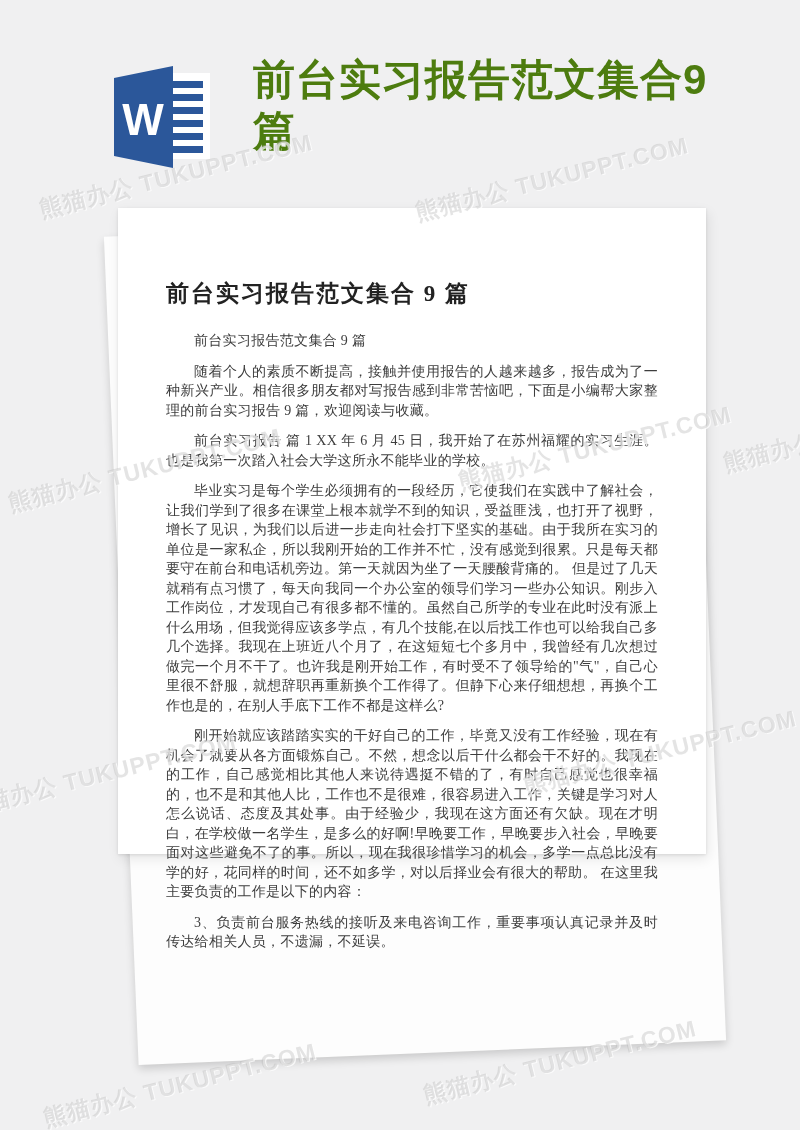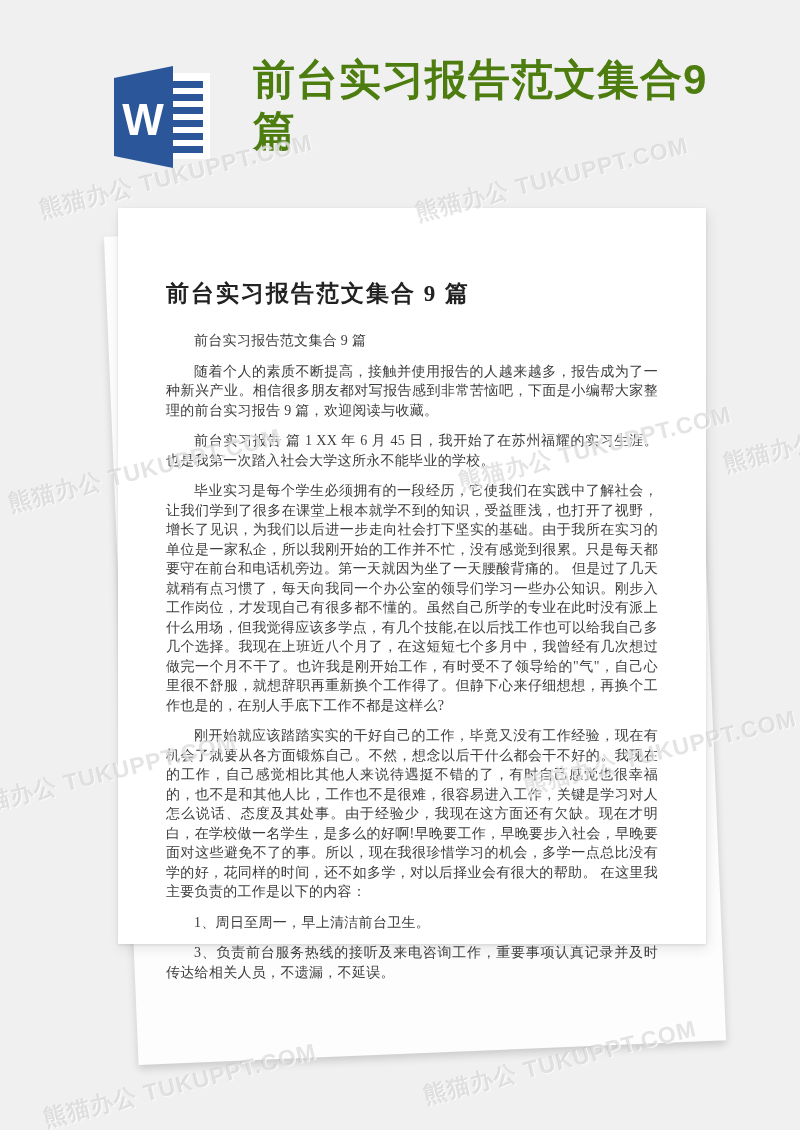--- a/index.html
+++ b/index.html
@@ -16,21 +16,21 @@
     color:#4d7c0f;letter-spacing:1px;
   }
   
   .page-back{
     position:absolute;left:118px;top:208px;width:588px;height:829px;
     background:#fdfdfd;
     transform:translate(3px,16px) rotate(-2.4deg);
     box-shadow:0 4px 8px rgba(0,0,0,0.16);
   }
   .page-main{
-    position:absolute;left:118px;top:208px;width:588px;height:736px;
+    position:absolute;left:118px;top:208px;width:588px;height:646px;
     background:#ffffff;box-sizing:border-box;
     padding:70px 48px 0 48px;
     box-shadow:0 1px 3px rgba(0,0,0,0.10),2px 5px 12px rgba(0,0,0,0.09);
   }
   .doc-heading{
     font-family:"Liberation Serif","DejaVu Serif",serif;
     font-size:23px;font-weight:bold;color:#222;
     letter-spacing:2px;margin:0 0 22px 0;
   }
   .doc-p{
@@ -69,21 +69,20 @@
 
   <div class="page-back"></div>
 
   <div class="page-main">
     <h1 class="doc-heading">前台实习报告范文集合 9 篇</h1>
     <p class="doc-p">前台实习报告范文集合 9 篇</p>
     <p class="doc-p">随着个人的素质不断提高，接触并使用报告的人越来越多，报告成为了一种新兴产业。相信很多朋友都对写报告感到非常苦恼吧，下面是小编帮大家整理的前台实习报告 9 篇，欢迎阅读与收藏。</p>
     <p class="doc-p">前台实习报告 篇 1 XX 年 6 月 45 日，我开始了在苏州福耀的实习生涯。也是我第一次踏入社会大学这所永不能毕业的学校。</p>
     <p class="doc-p">毕业实习是每个学生必须拥有的一段经历，它使我们在实践中了解社会，让我们学到了很多在课堂上根本就学不到的知识，受益匪浅，也打开了视野，增长了见识，为我们以后进一步走向社会打下坚实的基础。由于我所在实习的单位是一家私企，所以我刚开始的工作并不忙，没有感觉到很累。只是每天都要守在前台和电话机旁边。第一天就因为坐了一天腰酸背痛的。 但是过了几天就稍有点习惯了，每天向我同一个办公室的领导们学习一些办公知识。刚步入工作岗位，才发现自己有很多都不懂的。虽然自己所学的专业在此时没有派上什么用场，但我觉得应该多学点，有几个技能,在以后找工作也可以给我自己多几个选择。我现在上班近八个月了，在这短短七个多月中，我曾经有几次想过做完一个月不干了。也许我是刚开始工作，有时受不了领导给的"气"，自己心里很不舒服，就想辞职再重新换个工作得了。但静下心来仔细想想，再换个工作也是的，在别人手底下工作不都是这样么?</p>
     <p class="doc-p">刚开始就应该踏踏实实的干好自己的工作，毕竟又没有工作经验，现在有机会了就要从各方面锻炼自己。不然，想念以后干什么都会干不好的。我现在的工作，自己感觉相比其他人来说待遇挺不错的了，有时自己感觉也很幸福的，也不是和其他人比，工作也不是很难，很容易进入工作，关键是学习对人怎么说话、态度及其处事。由于经验少，我现在这方面还有欠缺。现在才明白，在学校做一名学生，是多么的好啊!早晚要工作，早晚要步入社会，早晚要面对这些避免不了的事。所以，现在我很珍惜学习的机会，多学一点总比没有学的好，花同样的时间，还不如多学，对以后择业会有很大的帮助。 在这里我主要负责的工作是以下的内容：</p>
-    <p class="doc-p">1、周日至周一，早上清洁前台卫生。</p>
     <p class="doc-p">3、负责前台服务热线的接听及来电咨询工作，重要事项认真记录并及时传达给相关人员，不遗漏，不延误。</p>
   </div>
 
   <div class="wm" style="left:176px;top:176px;">熊猫办公 TUKUPPT.COM</div>
   <div class="wm" style="left:552px;top:179px;">熊猫办公 TUKUPPT.COM</div>
   <div class="wm" style="left:145px;top:470px;">熊猫办公 TUKUPPT.COM</div>
   <div class="wm" style="left:595px;top:448px;">熊猫办公 TUKUPPT.COM</div>
   <div class="wm" style="left:860px;top:430px;">熊猫办公 TUKUPPT.COM</div>
   <div class="wm" style="left:100px;top:775px;">熊猫办公 TUKUPPT.COM</div>
   <div class="wm" style="left:660px;top:752px;">熊猫办公 TUKUPPT.COM</div>

